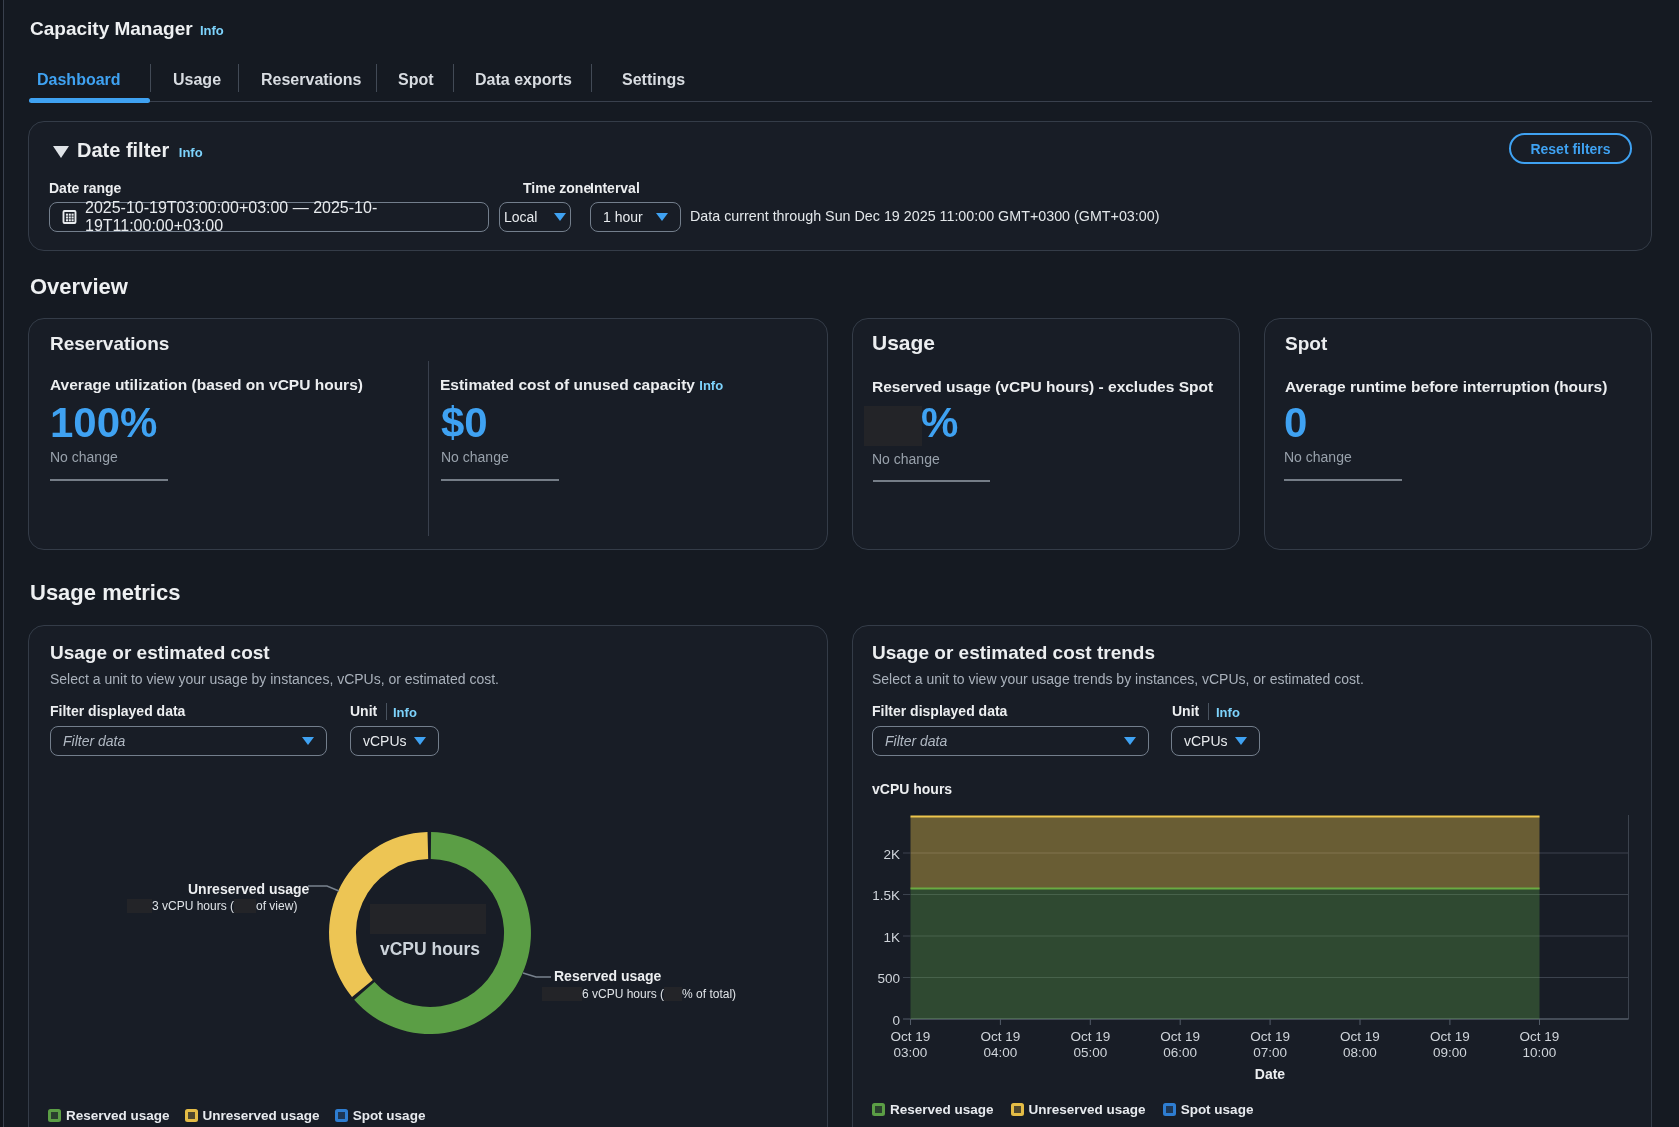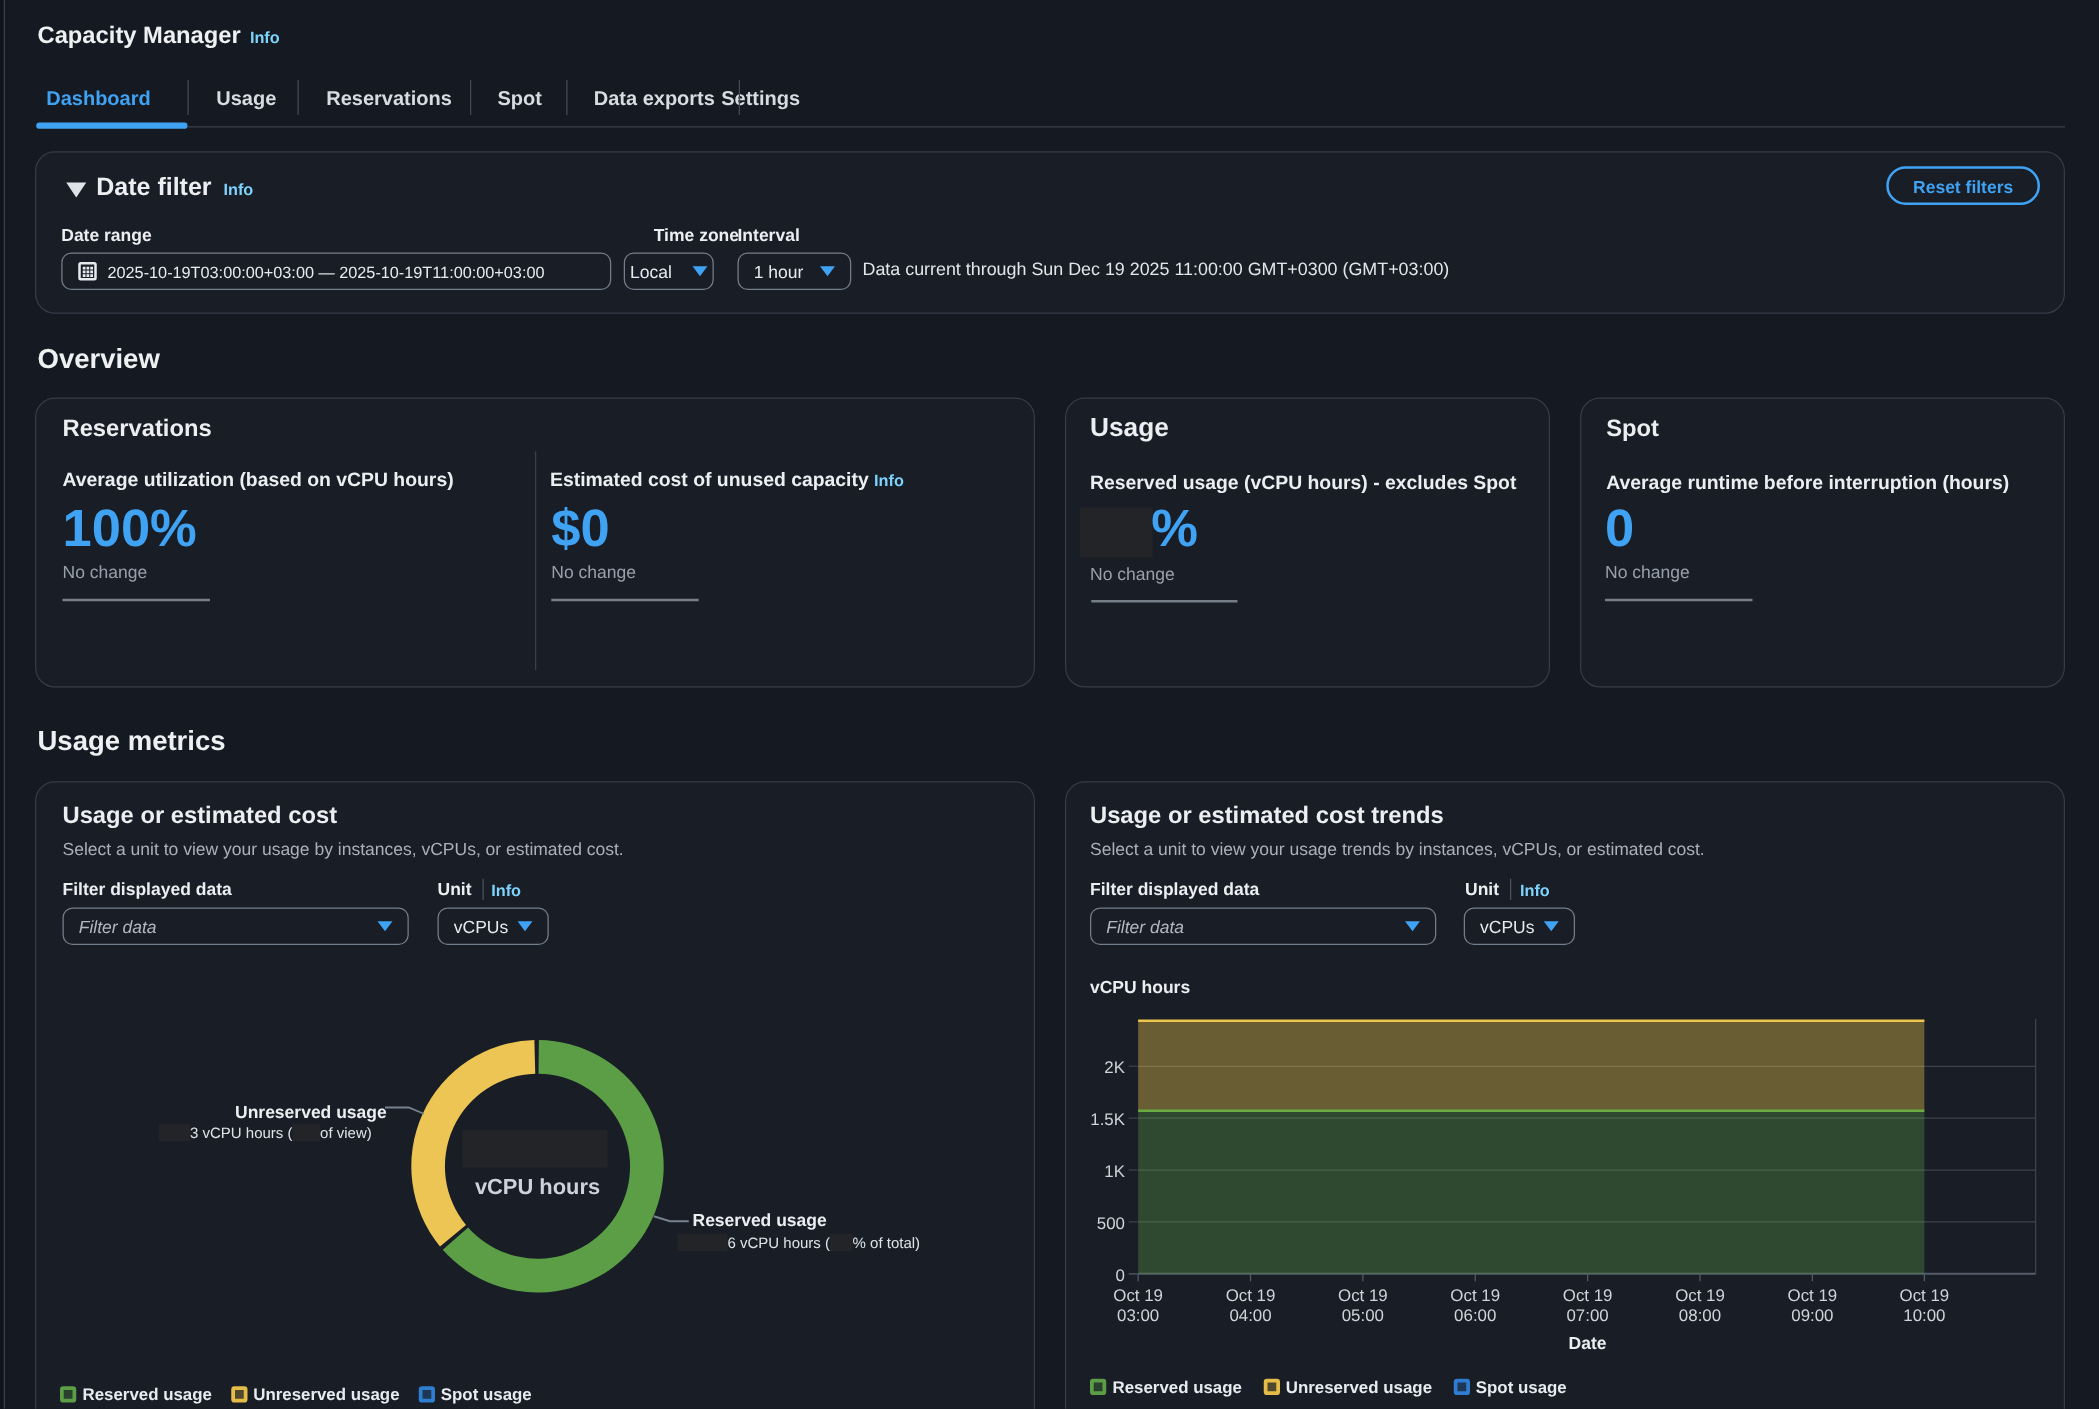--- a/index.html
+++ b/index.html
@@ -29,21 +29,21 @@
 
   <div class="abs" style="left:30px;top:18px;font-size:19px;font-weight:bold;color:#eef0f2;">Capacity Manager <span class="infolink" style="margin-left:2px;">Info</span></div>
 
   <div class="abs" style="left:29px;top:101px;width:1623px;height:1px;background:#39404d;"></div>
   <div class="abs" style="left:29px;top:65px;height:34px;font-size:16px;font-weight:bold;color:#d8dce1;white-space:nowrap;">
     <span style="position:absolute;left:8px;top:6px;color:#3fa2f2;">Dashboard</span>
     <span style="position:absolute;left:144px;top:6px;">Usage</span>
     <span style="position:absolute;left:232px;top:6px;">Reservations</span>
     <span style="position:absolute;left:369px;top:6px;">Spot</span>
     <span style="position:absolute;left:446px;top:6px;">Data exports</span>
-    <span style="position:absolute;left:548px;top:6px;">Settings</span>
+    <span style="position:absolute;left:593px;top:6px;">Settings</span>
   </div>
   <div class="abs" style="left:150px;top:64px;width:1px;height:28px;background:#424a56;"></div>
   <div class="abs" style="left:238px;top:64px;width:1px;height:28px;background:#424a56;"></div>
   <div class="abs" style="left:376px;top:64px;width:1px;height:28px;background:#424a56;"></div>
   <div class="abs" style="left:453px;top:64px;width:1px;height:28px;background:#424a56;"></div>
   <div class="abs" style="left:591px;top:64px;width:1px;height:28px;background:#424a56;"></div>
   <div class="abs" style="left:29px;top:98px;width:121px;height:5px;background:#3fa2f2;border-radius:3px;"></div>
 
   <div class="card" style="left:28px;top:121px;width:1624px;height:130px;"></div>
   <div class="abs" style="left:53px;top:146px;width:0;height:0;border-left:8.5px solid transparent;border-right:8.5px solid transparent;border-top:12px solid #dfe3e7;"></div>
@@ -58,21 +58,21 @@
         <rect x="7.2" y="4.4" width="2.2" height="2.2"></rect>
         <rect x="10.2" y="4.4" width="2.2" height="2.2"></rect>
         <rect x="4.2" y="7.4" width="2.2" height="2.2"></rect>
         <rect x="7.2" y="7.4" width="2.2" height="2.2"></rect>
         <rect x="10.2" y="7.4" width="2.2" height="2.2"></rect>
         <rect x="4.2" y="10.4" width="2.2" height="2.2"></rect>
         <rect x="7.2" y="10.4" width="2.2" height="2.2"></rect>
         <rect x="10.2" y="10.4" width="2.2" height="2.2"></rect>
       </g>
     </svg>
-    <span style="margin-left:8px;font-size:13px;">2025-10-19T03:00:00+03:00 — 2025-10-19T11:00:00+03:00</span>
+    <span style="margin-left:8px;font-size:16px;">2025-10-19T03:00:00+03:00 — 2025-10-19T11:00:00+03:00</span>
   </div>
   <div class="label abs" style="left:523px;top:180px;">Time zone</div>
   <div class="selbox" style="left:499px;top:202px;width:72px;justify-content:space-between;padding:0 4px;">
     <span>Local</span>
     <span class="caret"></span>
   </div>
   <div class="label abs" style="left:590px;top:180px;">Interval</div>
   <div class="selbox" style="left:590px;top:202px;width:91px;justify-content:space-between;padding:0 12px;">
     <span>1 hour</span>
     <span class="caret"></span>

